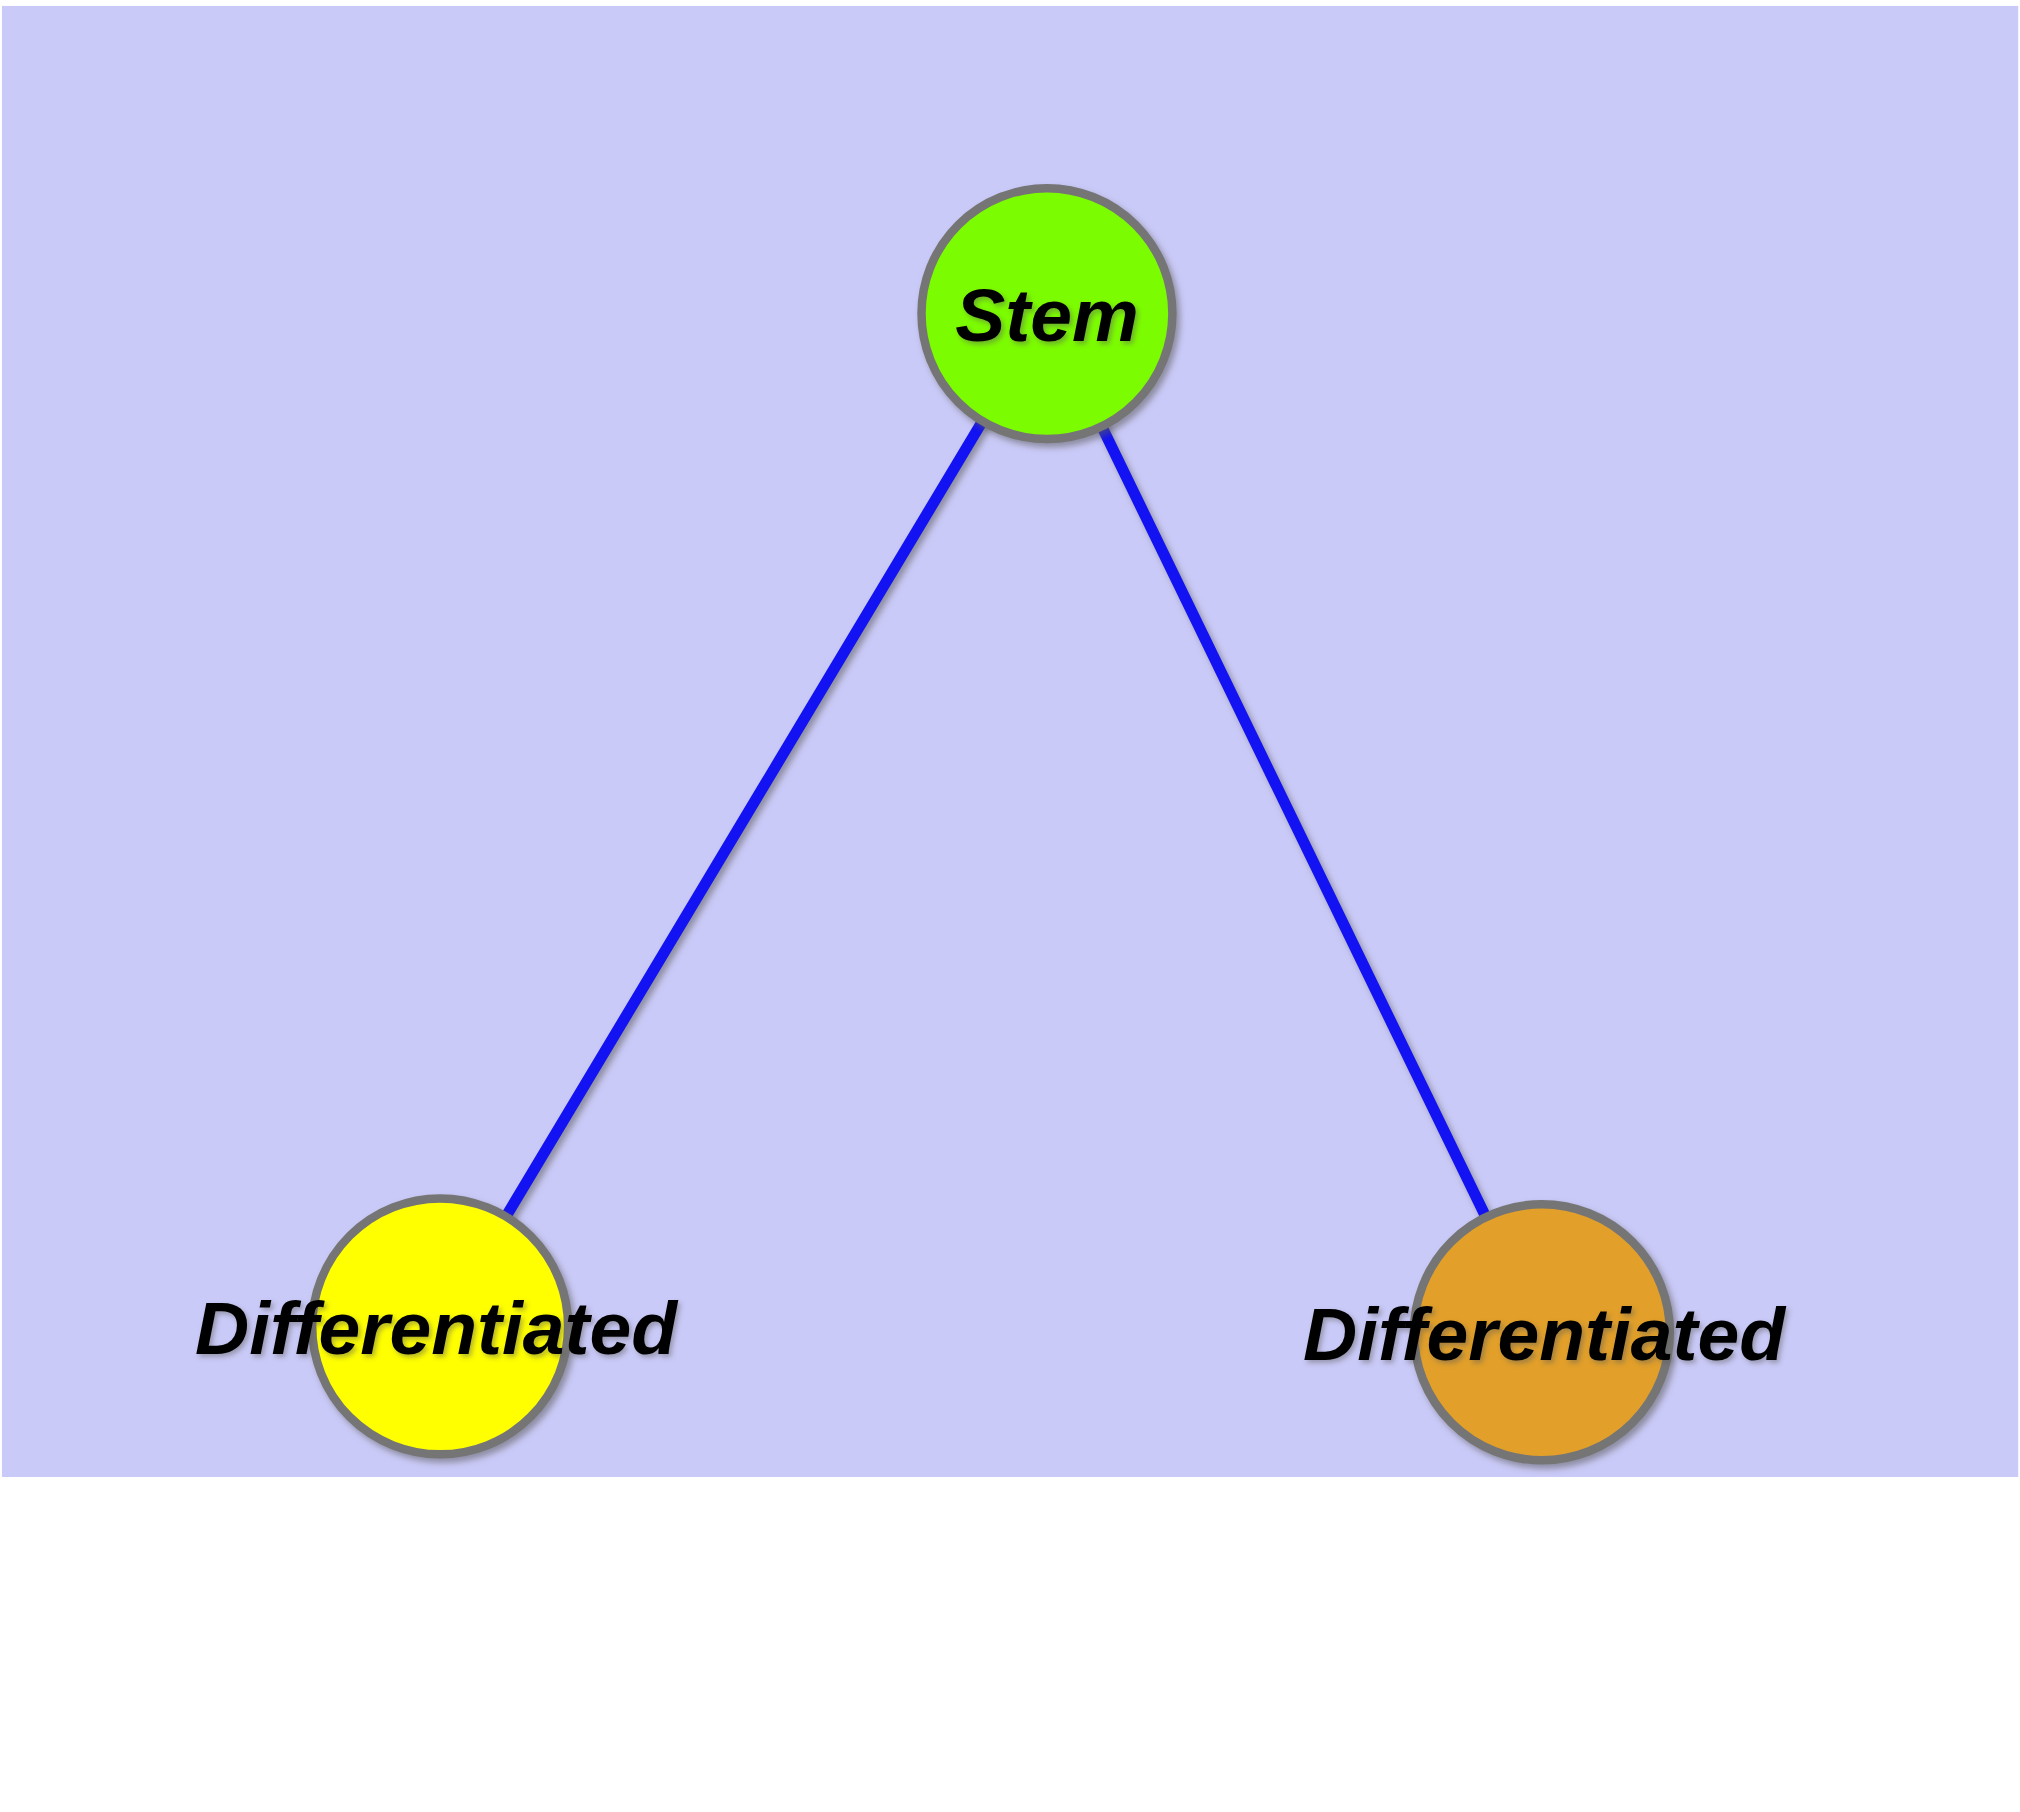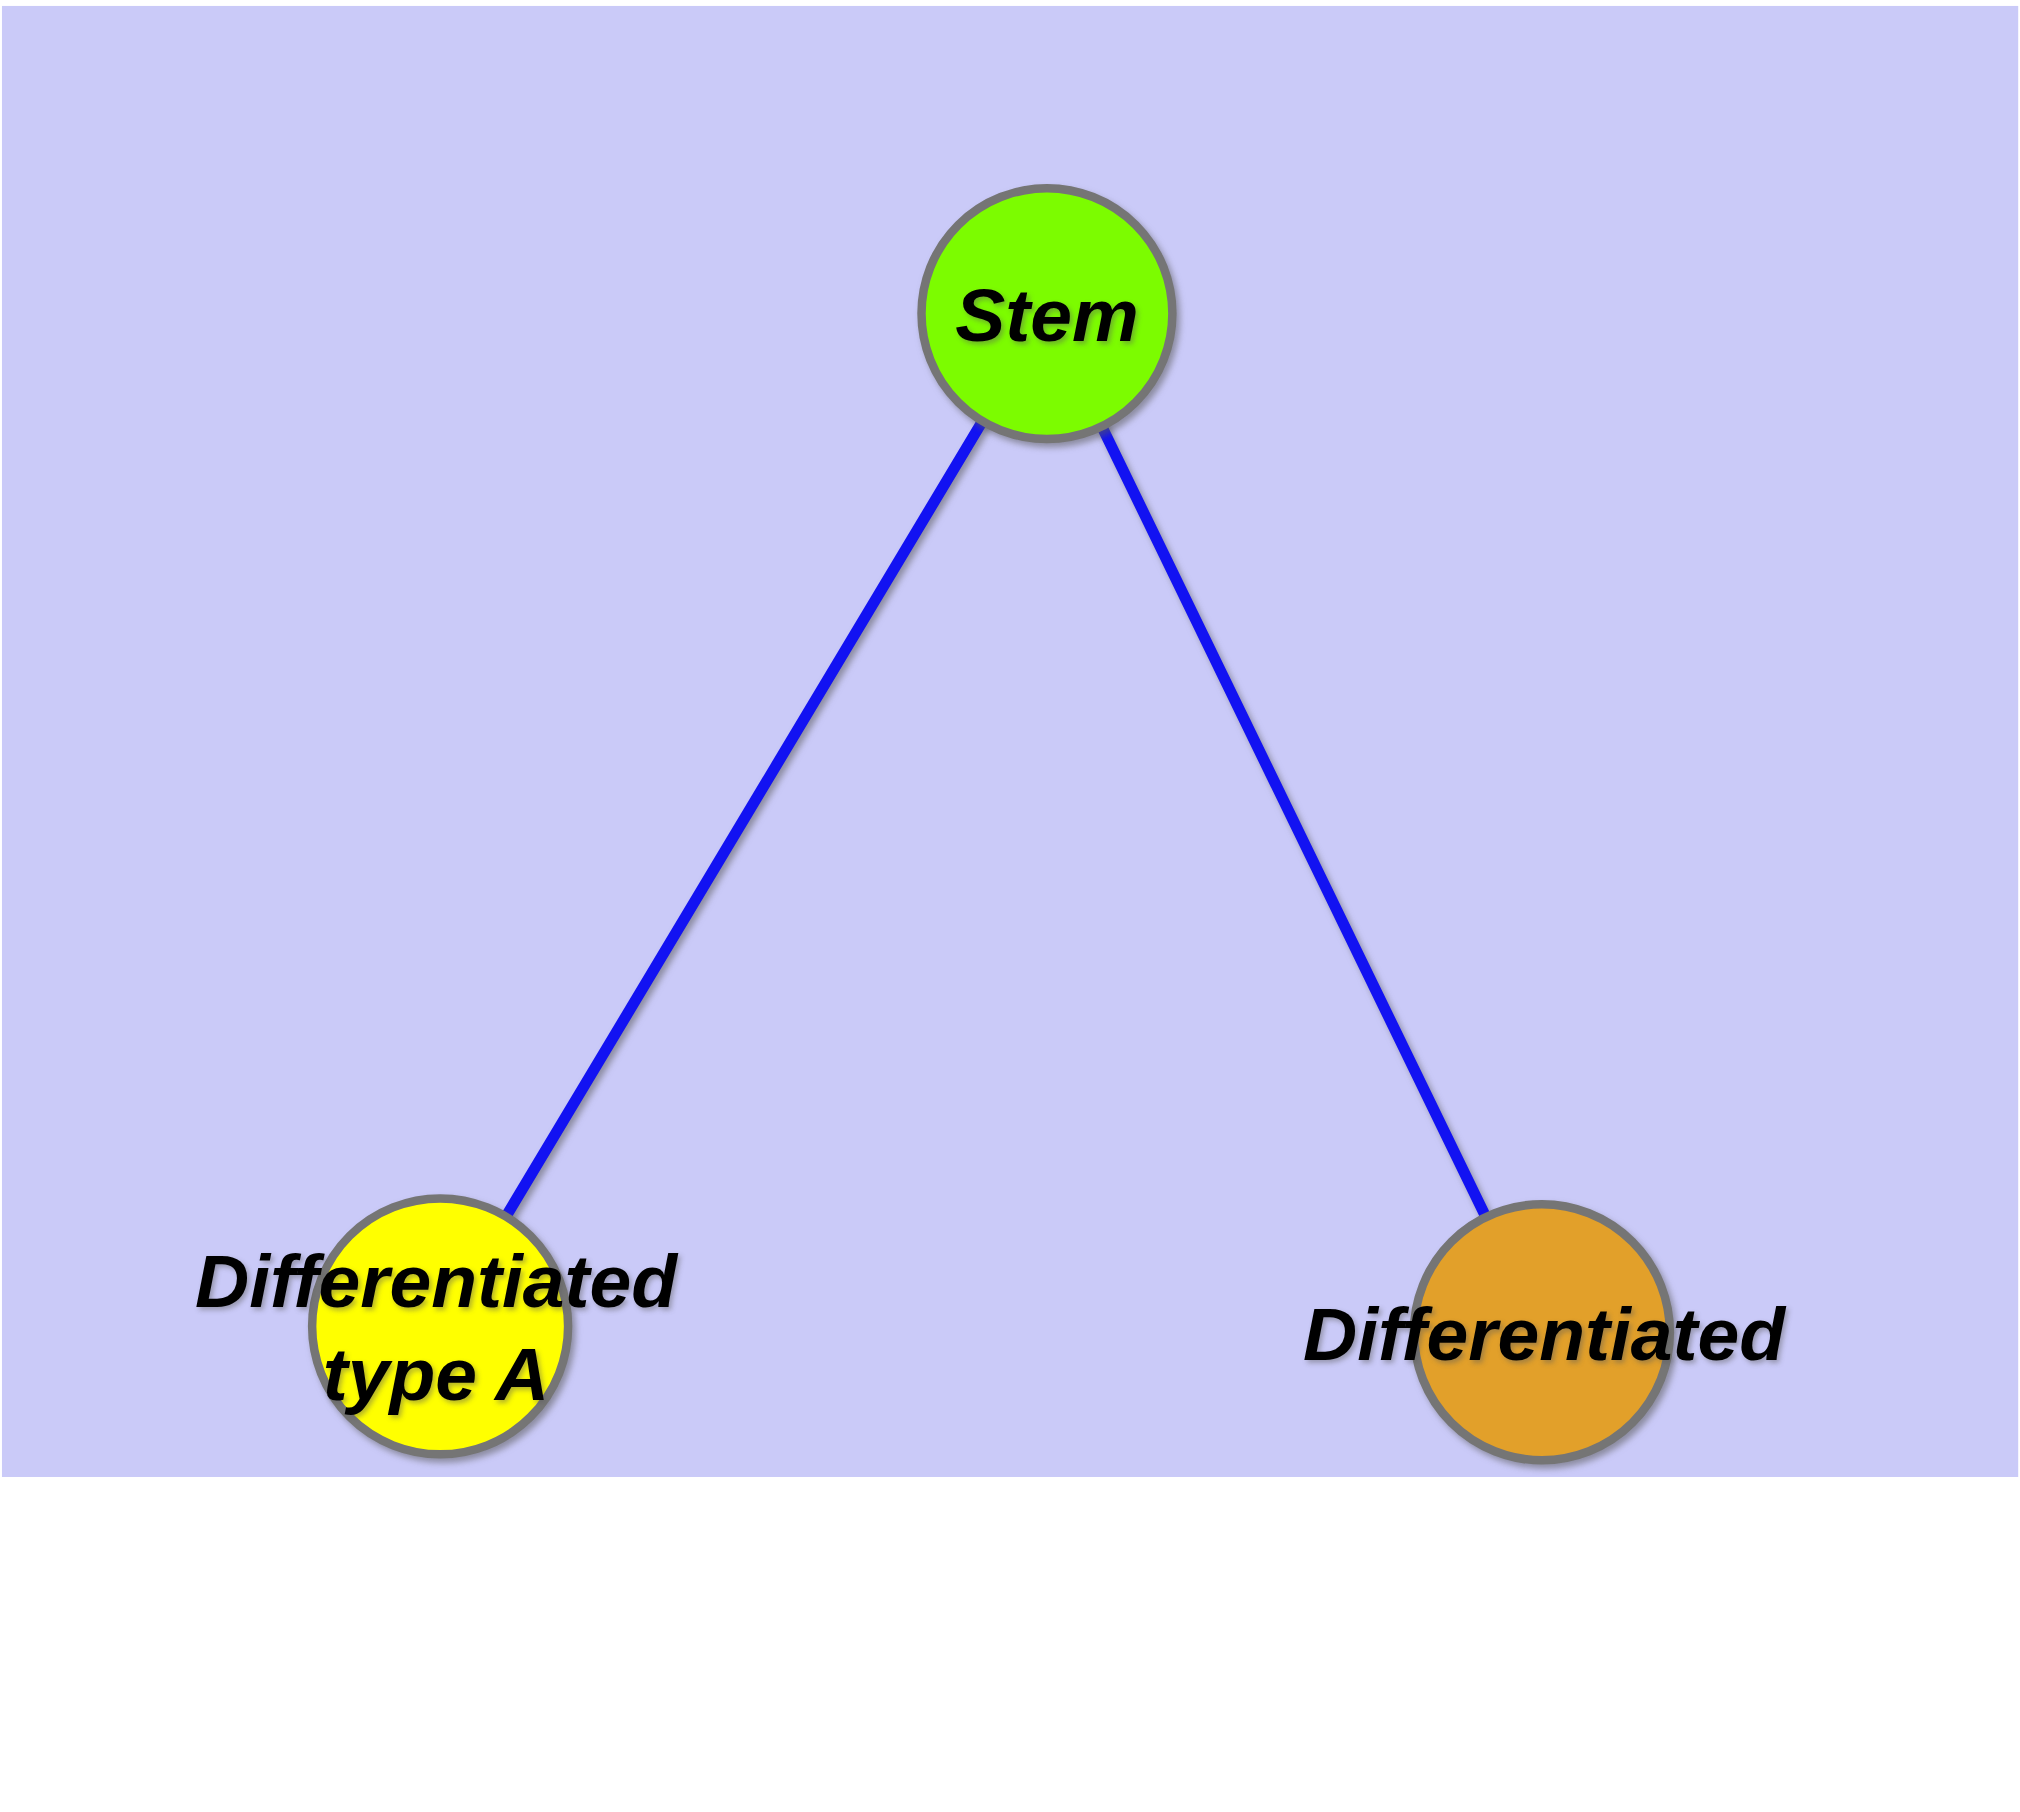--- a/index.html
+++ b/index.html
@@ -74,21 +74,20 @@
       <circle class="node-circle" cx="1819" cy="1572" r="151" fill="#e2a02a" stroke="#757575"></circle>
     </g>
   </svg>
 
   <div id="label-stem" class="node-label">
     <span class="label-line">Stem</span>
   </div>
 
   <div id="label-type-a" class="node-label">
     <span class="label-line">Differentiated</span>
-    <span class="label-line">type A</span>
   </div>
 
   <div id="label-type-b" class="node-label">
     <span class="label-line">Differentiated</span>
   </div>
 
 </div>
 
 
 </body></html>

